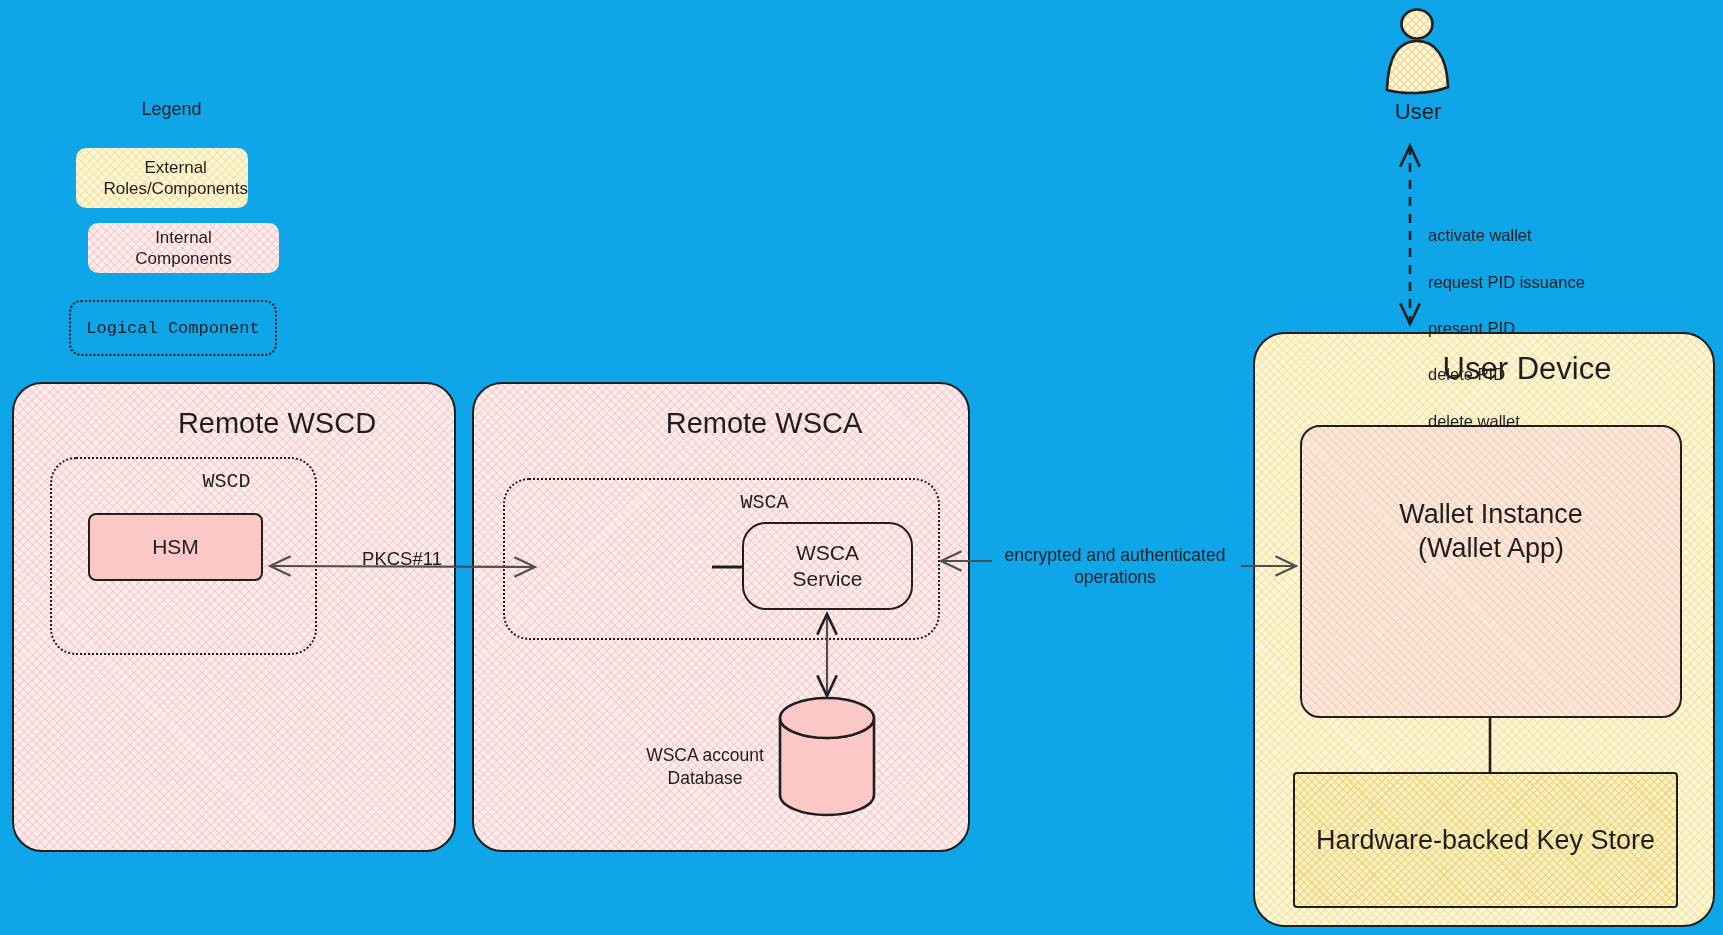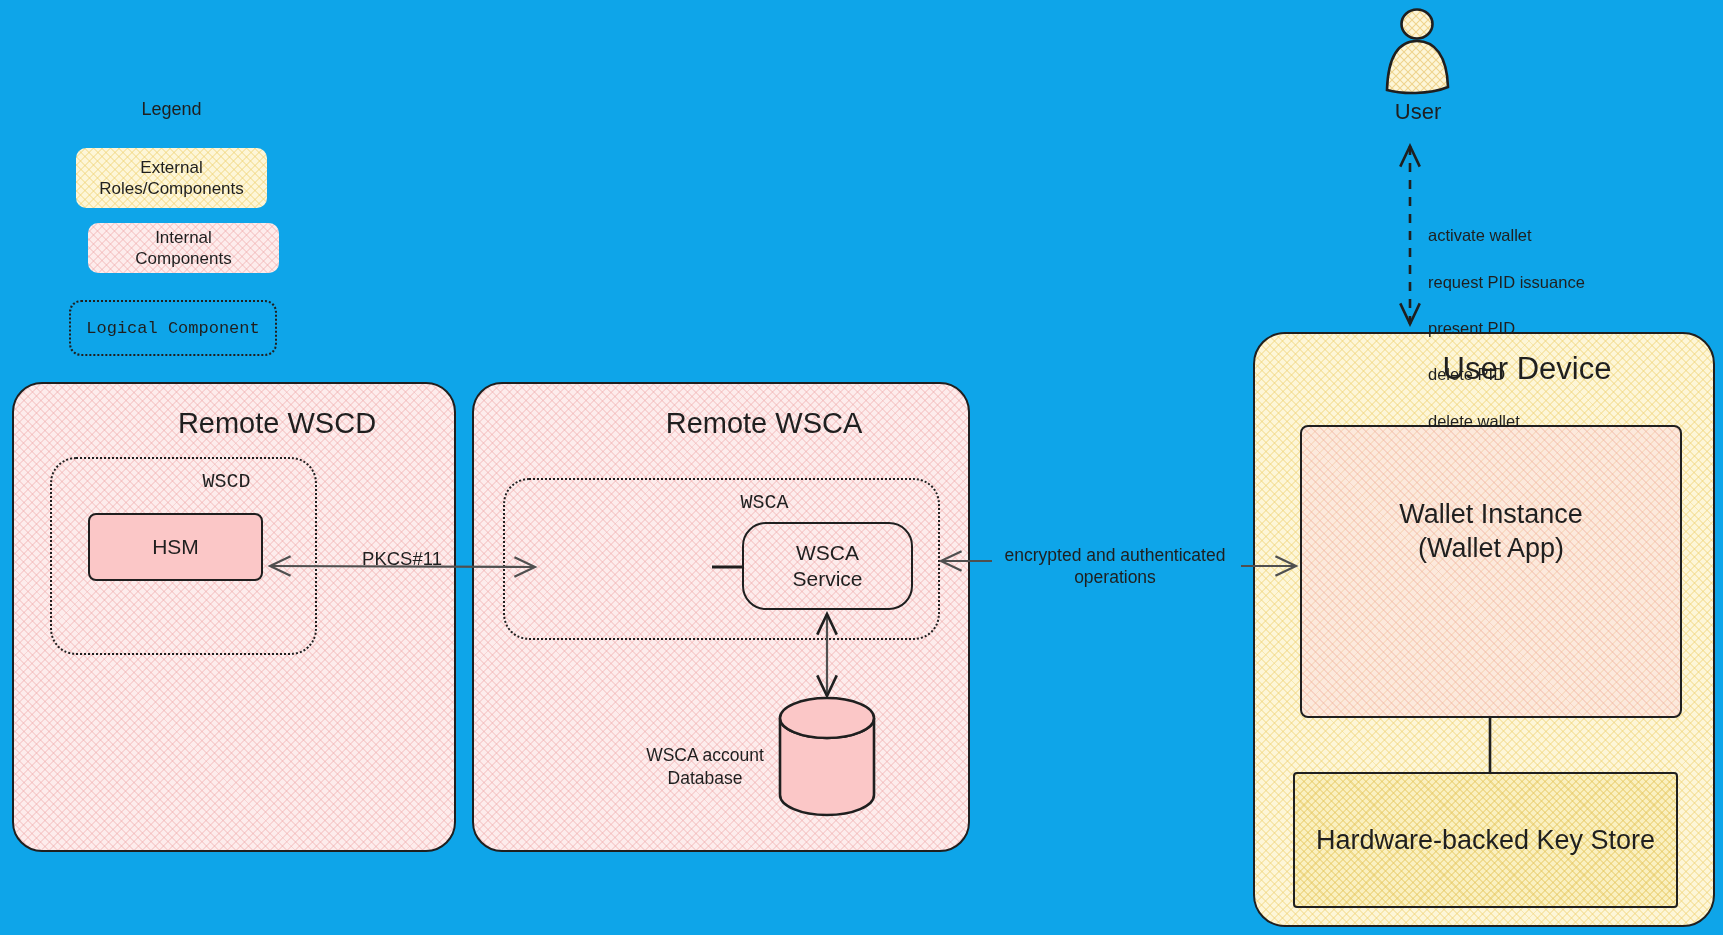--- a/index.html
+++ b/index.html
@@ -45,40 +45,40 @@
   .box-title{ position:absolute; left:0; width:100%; text-align:center;padding-left:43px; }
   .lbl{ position:absolute; white-space:pre-line; }
 
   
   .legend-title{ left:76px; top:99px; width:191px; text-align:center; font-size:18px; }
   .legend-box{
     border-radius:10px; box-sizing:border-box;
     display:flex; align-items:center; justify-content:center; text-align:center;
     font-size:17px; line-height:21px; white-space:pre-line;
   }
-  .legend-ext{ left:76px; top:148px; width:191px; height:60px; }
+  .legend-ext{ left:76px; top:148px; width:172px; height:60px;justify-content:flex-end; }
   .legend-int{ left:76px; top:223px; width:191px; height:50px;margin-left:12px; }
   .legend-log{ left:69px; top:300px; width:208px; height:56px; border-radius:12px; font-size:17px; }
 
   
   .remote-wscd{ left:12px; top:382px; width:444px; height:470px; border-radius:30px; }
   .remote-wsca{ left:472px; top:382px; width:498px; height:470px; border-radius:30px; }
   .user-device{ left:1253px; top:332px; width:462px; height:595px; border-radius:32px; }
   .container-title{ font-size:29px; top:23px; }
   .user-device-title{ font-size:31px; top:17px; }
 
   
   .wscd-dotted{ left:50px; top:457px; width:267px; height:198px; border-radius:26px; }
   .wsca-dotted{ left:503px; top:478px; width:437px; height:162px; border-radius:26px; }
   .dotted-label{ top:11px; font-size:20px; }
   .hsm{ left:88px; top:513px; width:175px; height:68px; border-radius:8px; font-size:21px; }
   .hsm-client{ left:538px; top:518px; width:174px; height:90px; border-radius:24px; font-size:21px; }
   .wsca-service{ left:742px; top:522px; width:171px; height:88px; border-radius:24px; font-size:21px; line-height:26px; white-space:pre-line; }
   .wallet{
-    left:1300px; top:425px; width:382px; height:293px; border-radius:8px;
+    left:1300px; top:425px; width:382px; height:293px; border-radius:20px;
     align-items:flex-start; font-size:27px; line-height:34px; white-space:pre-line; padding-top:70px;
   }
   .keystore{ left:1293px; top:772px; width:385px; height:136px; border-radius:4px; font-size:27px; }
 
   
   .pkcs11-label{ left:352px; top:548px; width:100px; text-align:center; font-size:18.5px; }
   .encops-label{ left:985px; top:545px; width:260px; text-align:center; font-size:17.5px; line-height:21.5px; }
   .user-actions{ left:1428px; top:201px; font-size:16.5px; line-height:23.2px; text-align:left; }
   .user-actions span{ display:block; }
   .db-label{ left:598px; top:744px; width:214px; text-align:center; font-size:17.5px; line-height:22.5px; }

